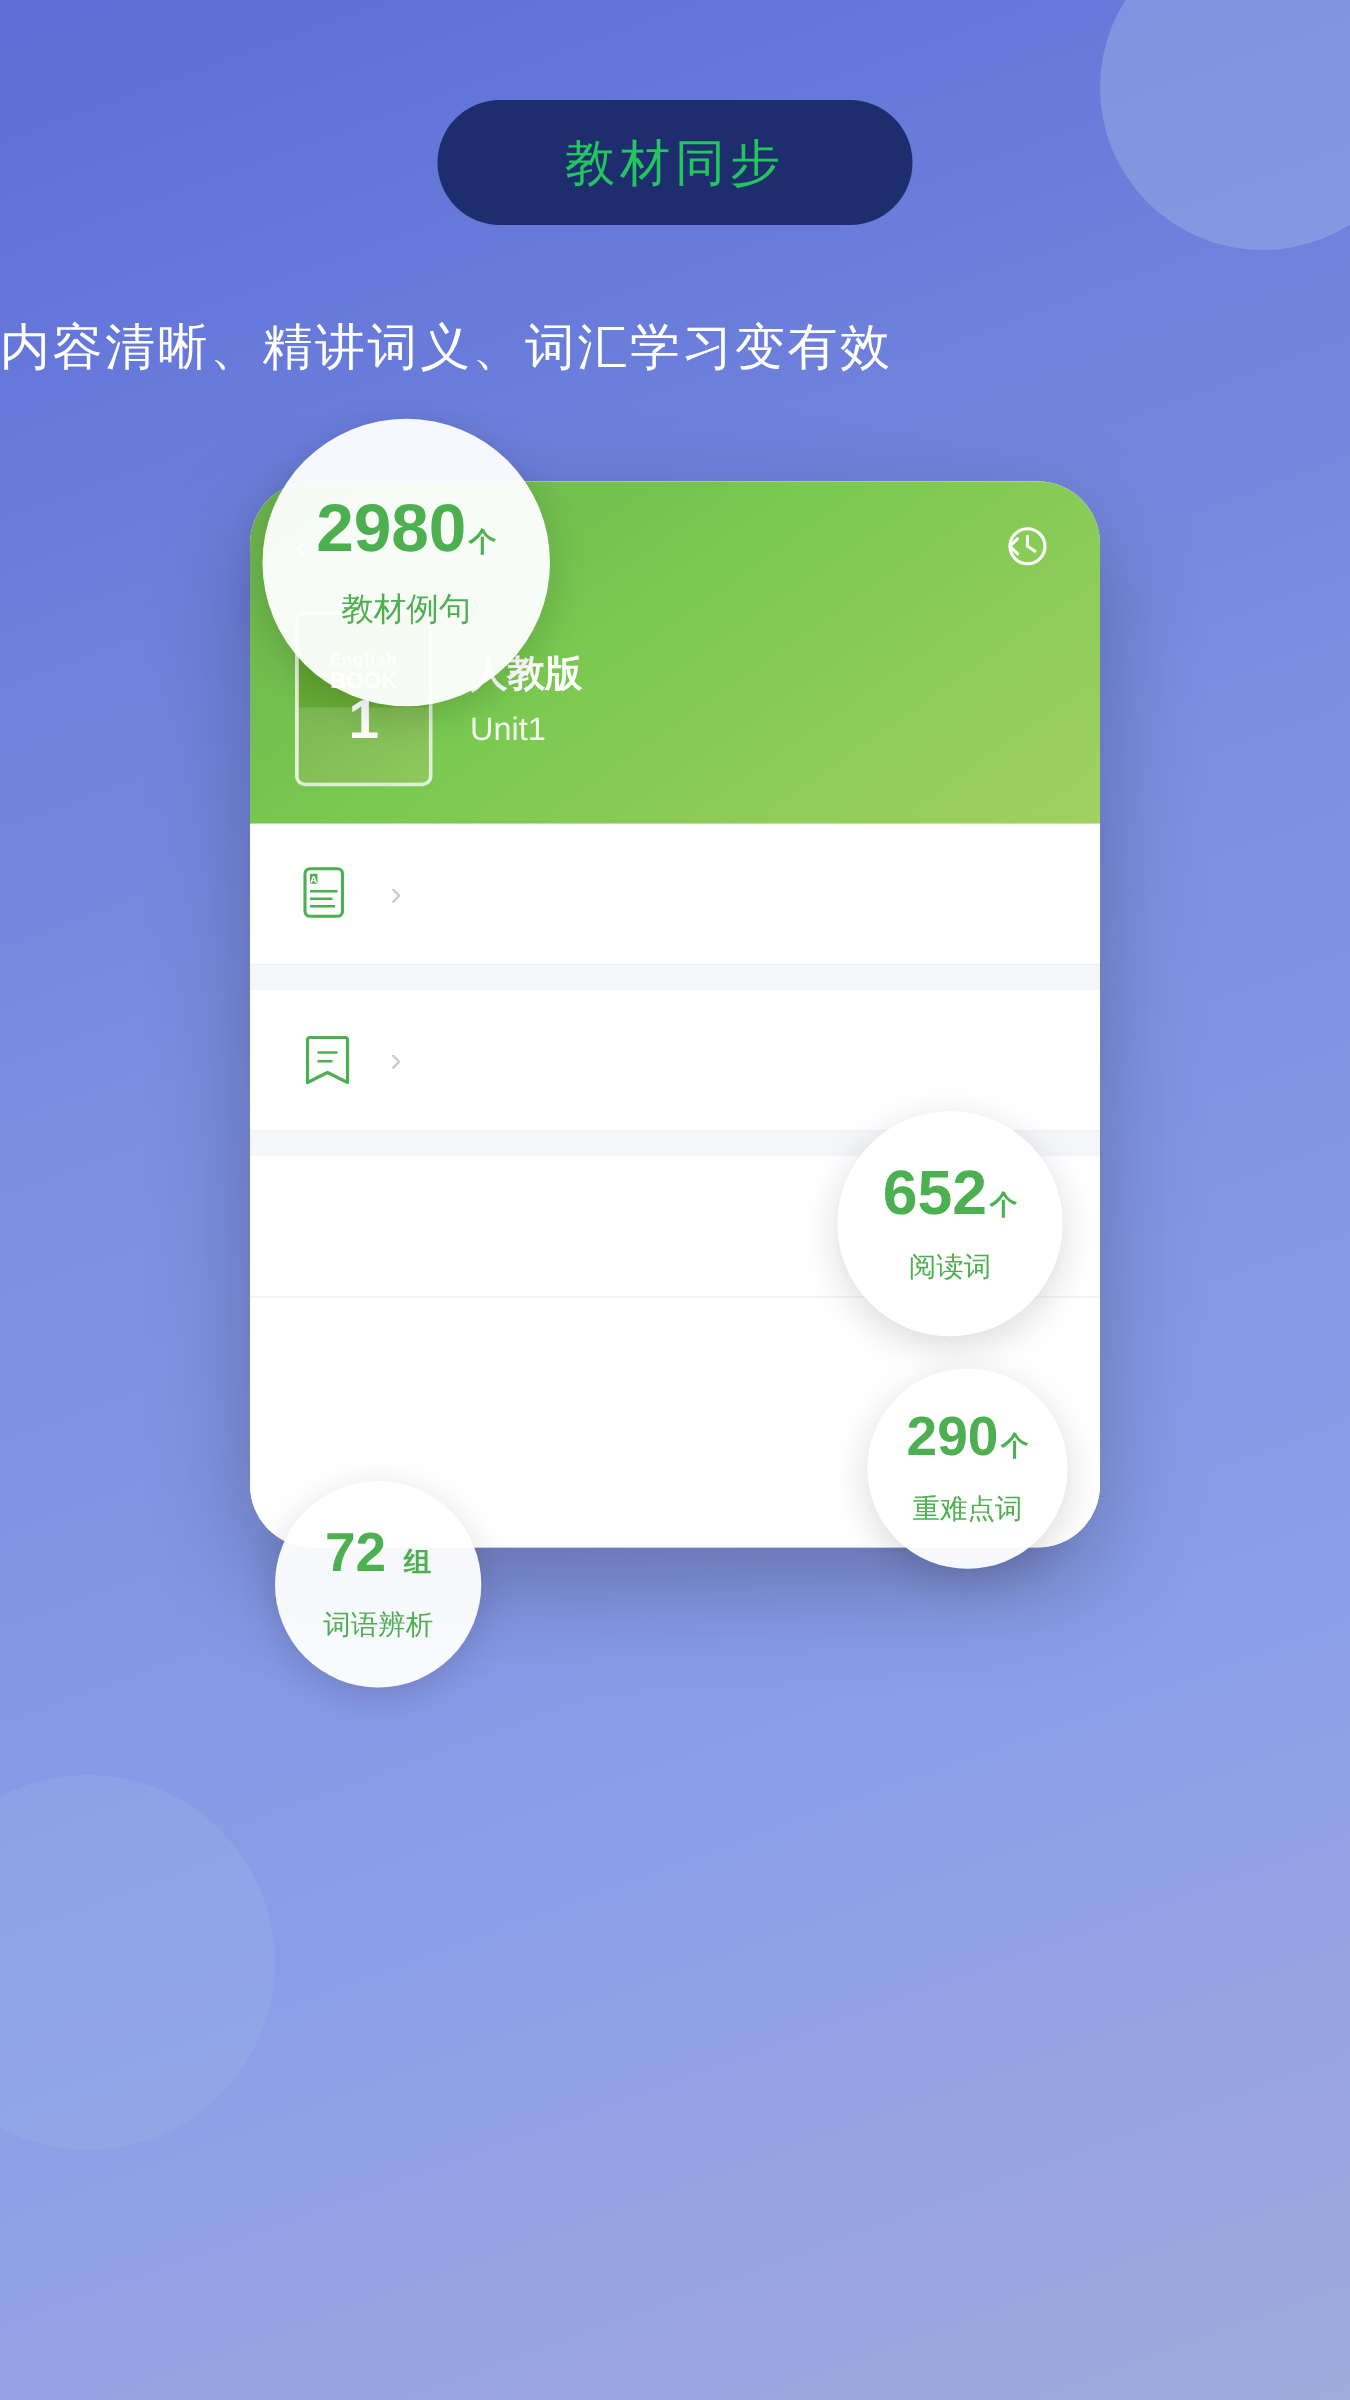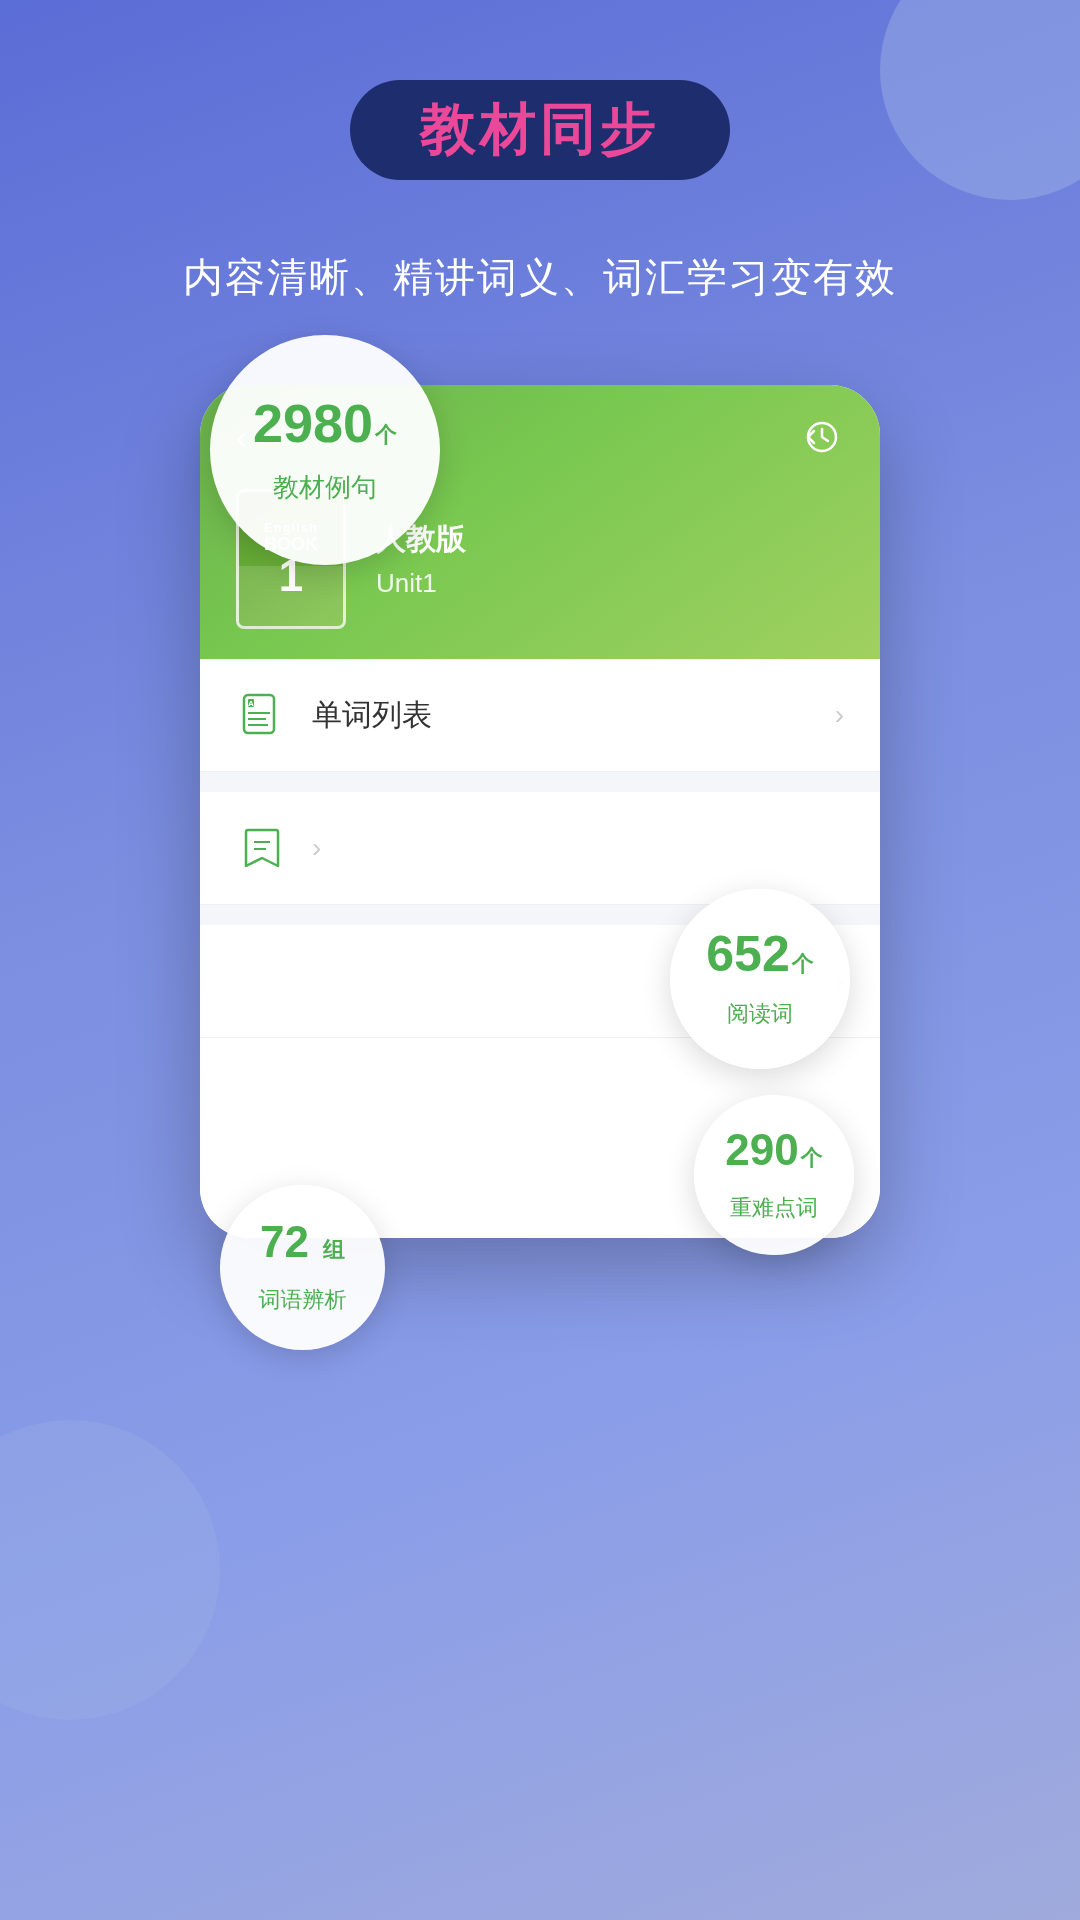--- a/index.html
+++ b/index.html
@@ -43,31 +43,30 @@
       display: flex;
       align-items: center;
       justify-content: center;
       width: 380px;
       height: 100px;
       background: #1e2d6e;
       border-radius: 50px;
     }
 
     .header-pill-text {
-      font-size: 56px;
-      font-weight: 700;
-      color: #ec4899;
+      font-size: 40px;
+      font-weight: 400;
+      color: #22c55e;
       letter-spacing: 4px;
     }
 
     
     .subtitle {
       position: relative;
       z-index: 10;
-      text-align: center;
       margin-top: 70px;
       font-size: 40px;
       font-weight: 500;
       color: #ffffff;
       letter-spacing: 2px;
     }
 
     
     .phone-container {
       position: relative;
@@ -358,21 +357,20 @@
         <div class="menu-item-icon icon-abc">
           <svg width="48" height="48" viewBox="0 0 48 48" fill="none">
             <rect x="6" y="4" width="30" height="38" rx="4" stroke="#4caf50" stroke-width="2.5" fill="none"></rect>
             <rect x="10" y="8" width="6" height="8" rx="1" fill="#4caf50"></rect>
             <text x="10" y="15" font-size="8" font-weight="bold" fill="white" font-family="Arial">A</text>
             <line x1="10" y1="22" x2="32" y2="22" stroke="#4caf50" stroke-width="2"></line>
             <line x1="10" y1="28" x2="28" y2="28" stroke="#4caf50" stroke-width="2"></line>
             <line x1="10" y1="34" x2="30" y2="34" stroke="#4caf50" stroke-width="2"></line>
           </svg>
         </div>
-        <span class="menu-item-text">单词列表</span>
         <span class="menu-item-arrow">›</span>
       </div>
 
       <div class="menu-item-gap"></div>
 
       <div class="menu-item">
         <div class="menu-item-icon icon-bookmark">
           <svg width="44" height="48" viewBox="0 0 44 48" fill="none">
             <path d="M8 6 H36 Q38 6 38 8 V42 L22 34 L6 42 V8 Q6 6 8 6 Z" stroke="#4caf50" stroke-width="2.5" fill="none" stroke-linejoin="round"></path>
             <line x1="14" y1="18" x2="30" y2="18" stroke="#4caf50" stroke-width="2"></line>

